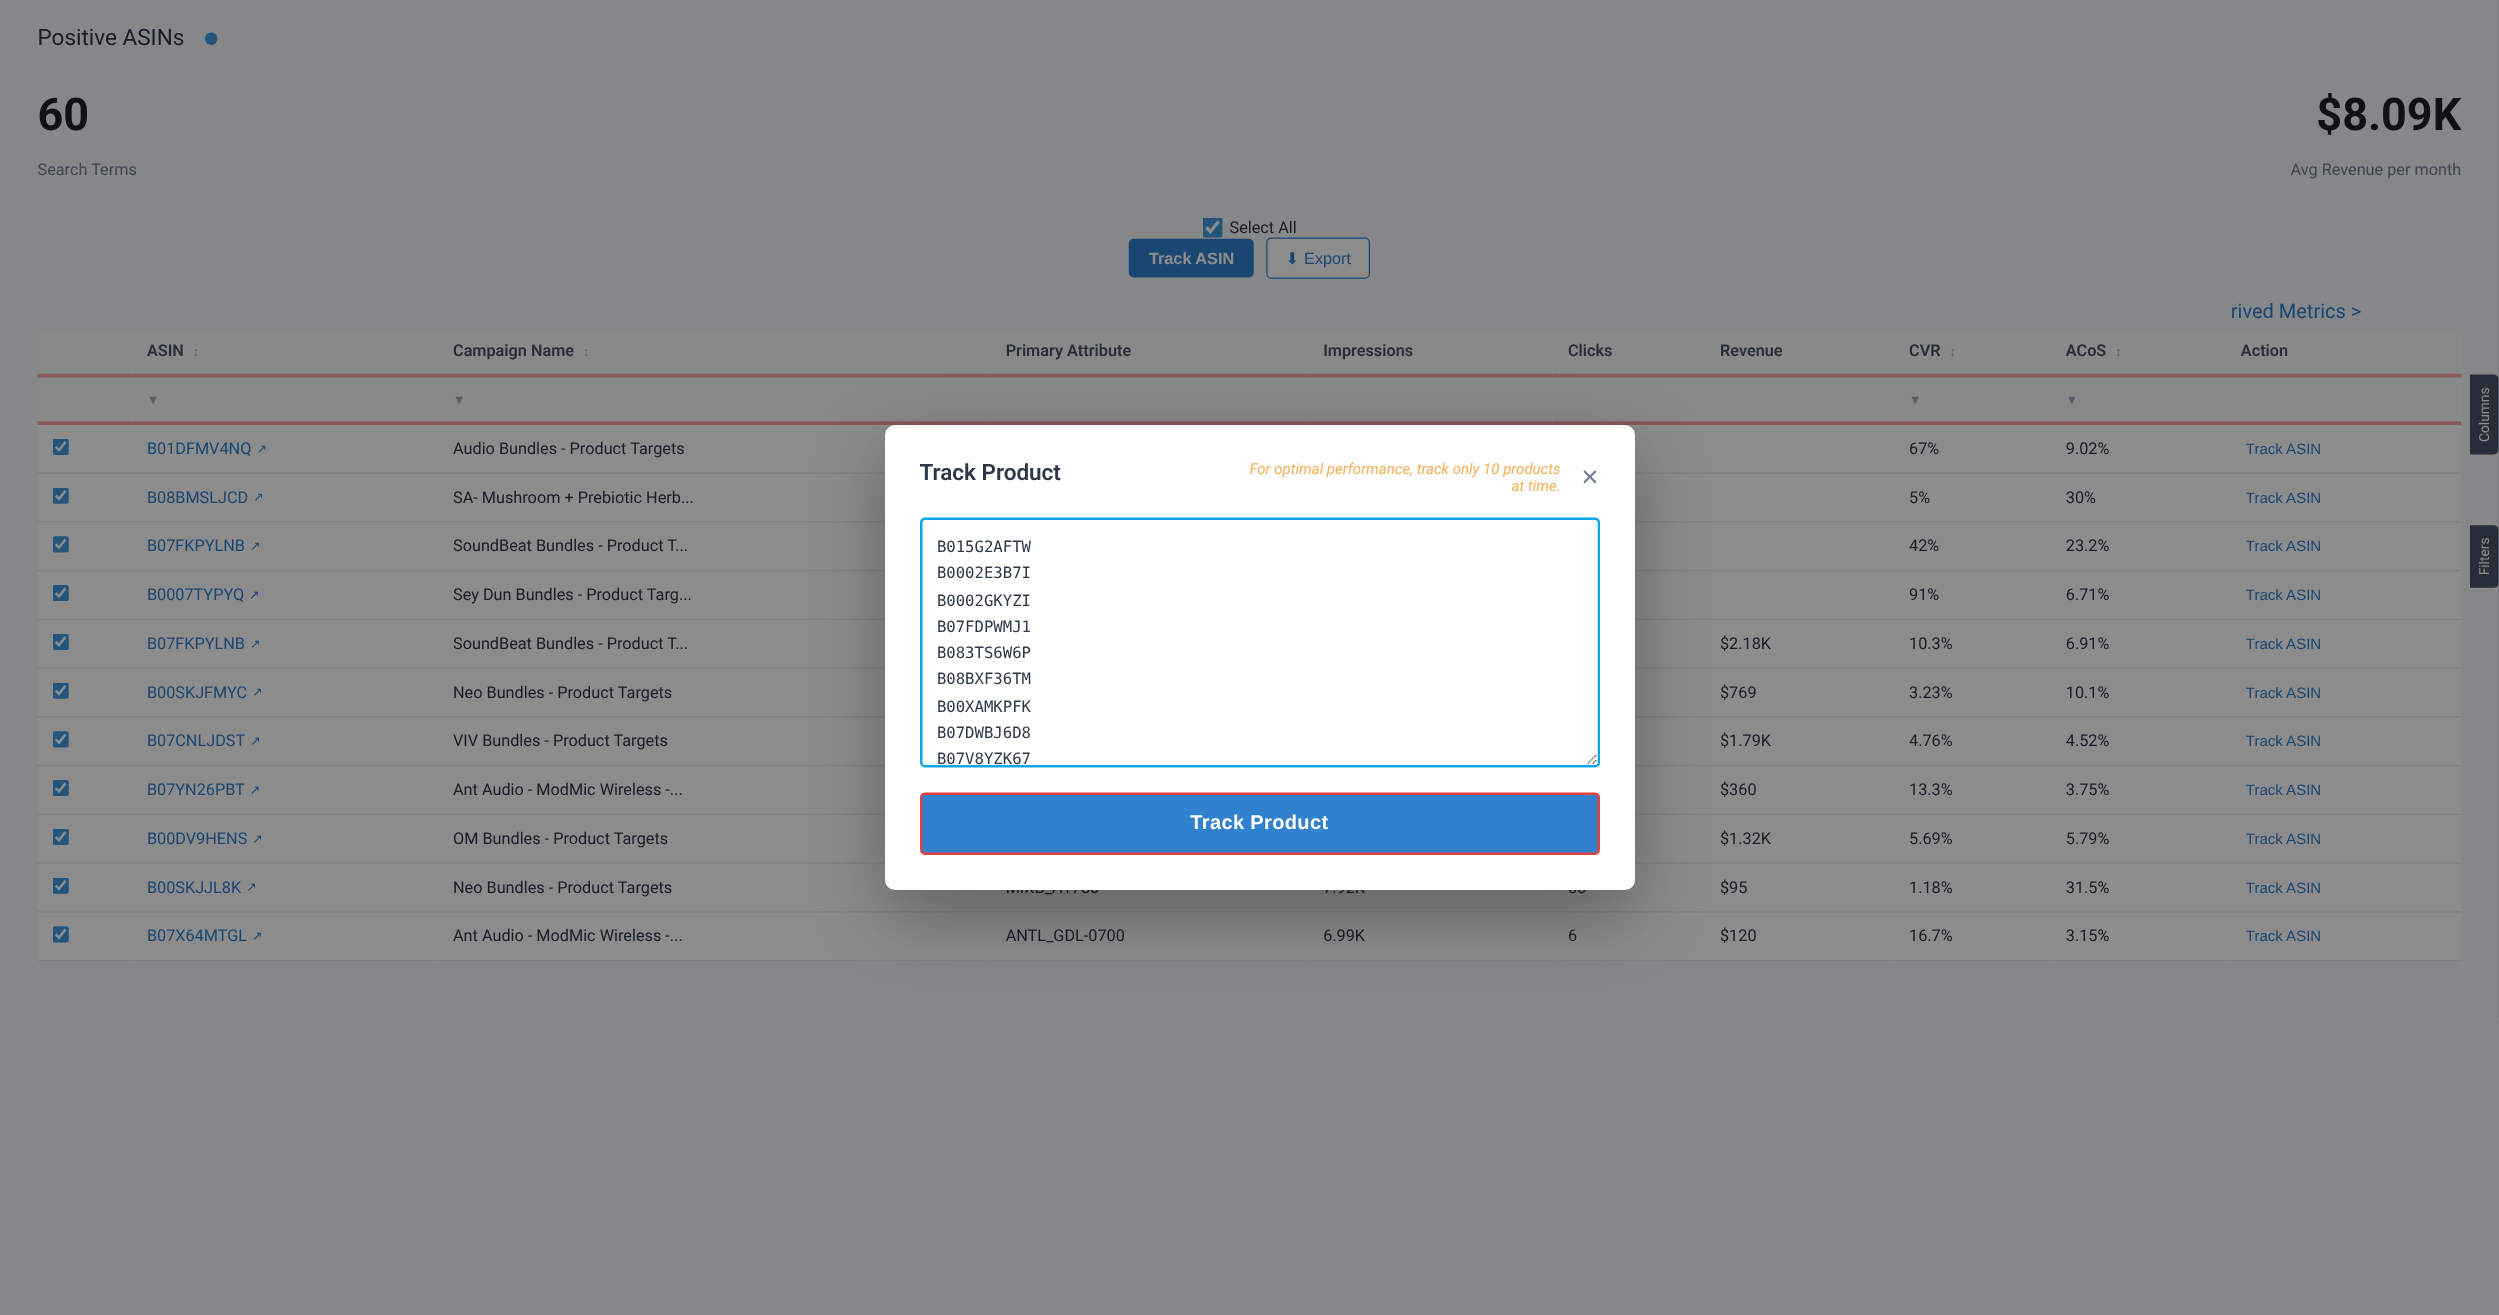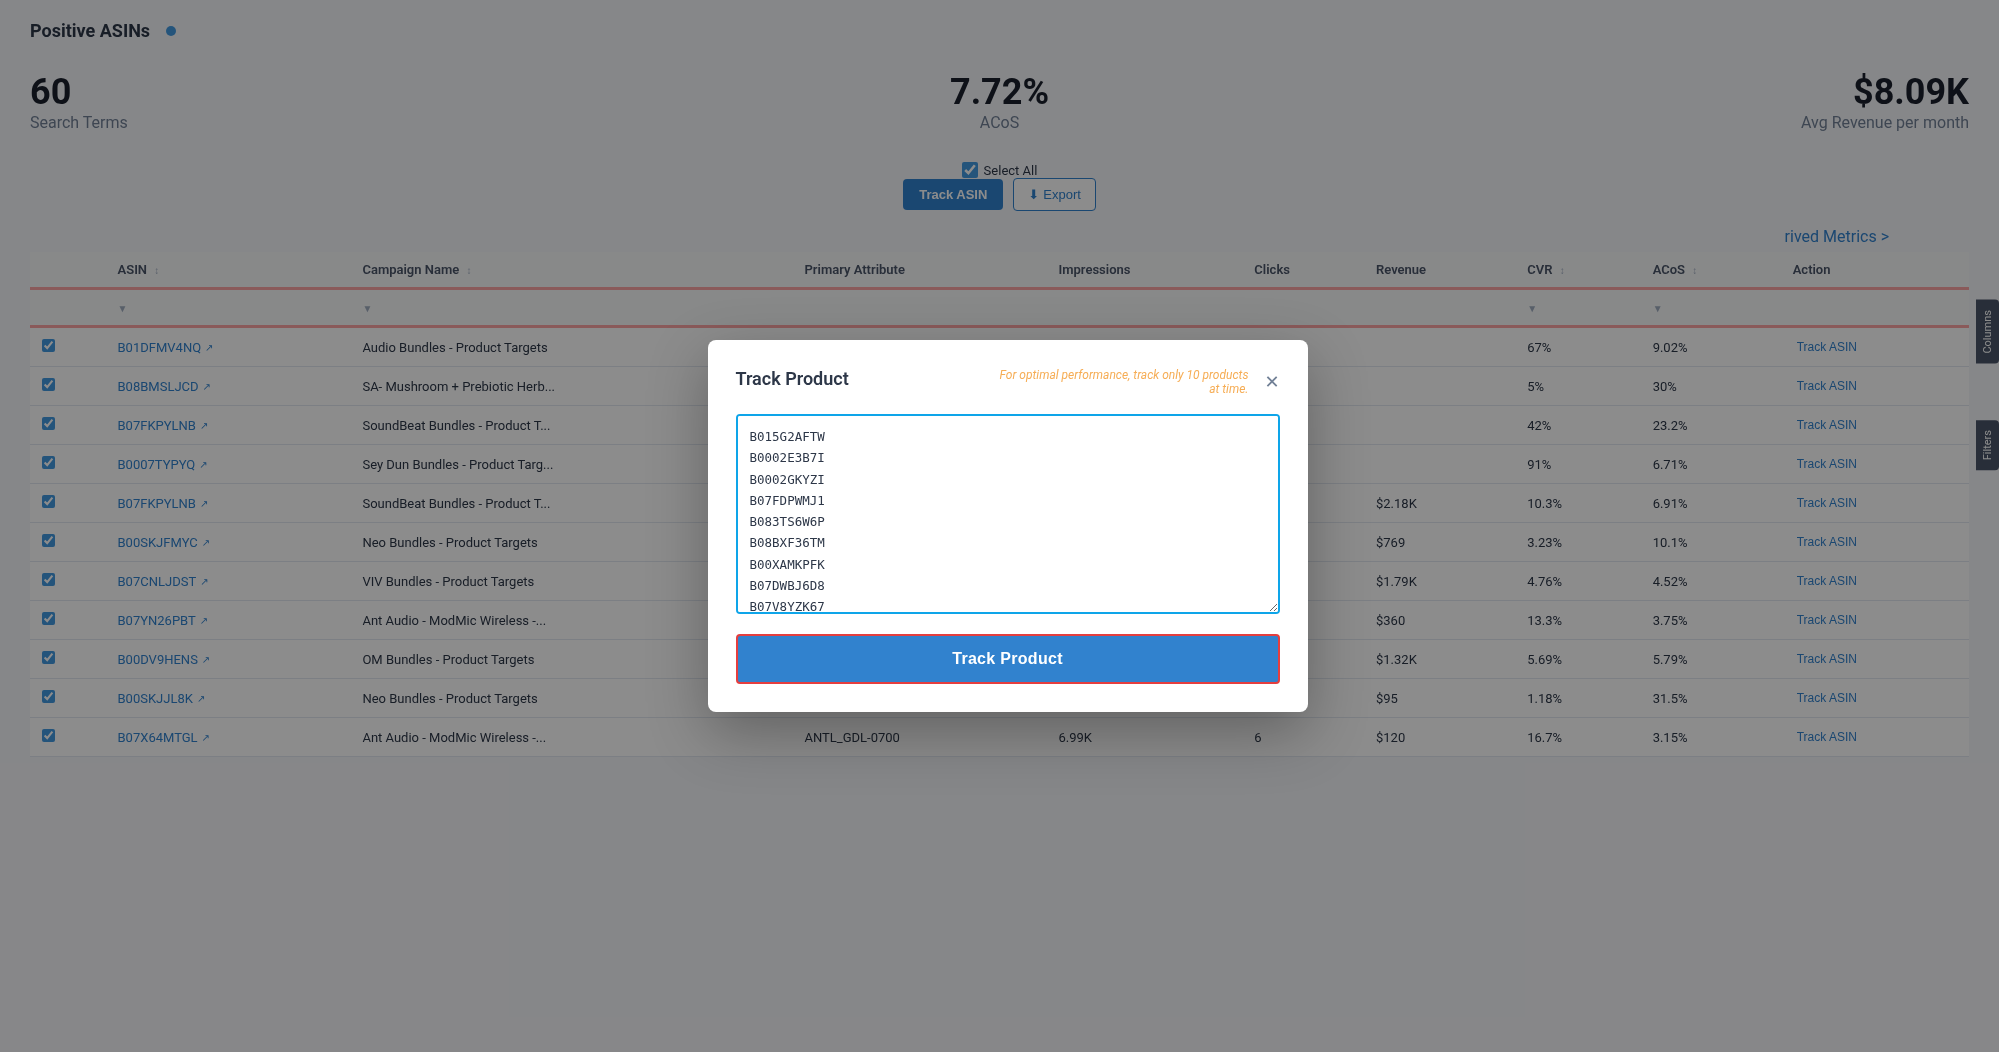--- a/index.html
+++ b/index.html
@@ -18,21 +18,21 @@
       inset: 0;
       background: #f5f6fa;
       padding: 20px 30px;
     }
 
     .page-title {
       display: flex;
       align-items: center;
       gap: 16px;
       font-size: 18px;
-      font-weight: 700;
+      font-weight: 400;
       color: #2d3748;
       margin-bottom: 30px;
     }
 
     .title-dot {
       width: 10px;
       height: 10px;
       background: #4299e1;
       border-radius: 50%;
       display: inline-block;
@@ -52,23 +52,23 @@
     .stat-block:first-child { text-align: left; }
     .stat-block:last-child { text-align: right; }
 
     .stat-value {
       font-size: 36px;
       font-weight: 700;
       color: #1a202c;
     }
 
     .stat-label {
-      font-size: 16px;
+      font-size: 13px;
       color: #718096;
-      margin-top: 0;
+      margin-top: 16px;
     }
 
     .toolbar {
       display: flex;
       justify-content: space-between;
       align-items: center;
       margin-bottom: 16px;
       flex-direction: column;
     }
 
@@ -310,24 +310,20 @@
 
   <div class="page-title">
     <span>Positive ASINs</span>
     <span class="title-dot"></span>
   </div>
 
   <div class="stats-row">
     <div class="stat-block">
       <div class="stat-value">60</div>
       <div class="stat-label">Search Terms</div>
-    </div>
-    <div class="stat-block">
-      <div class="stat-value">7.72%</div>
-      <div class="stat-label">ACoS</div>
     </div>
     <div class="stat-block">
       <div class="stat-value">$8.09K</div>
       <div class="stat-label">Avg Revenue per month</div>
     </div>
   </div>
 
   <div class="toolbar">
     <div class="select-all">
       <input type="checkbox" checked="" style="">

